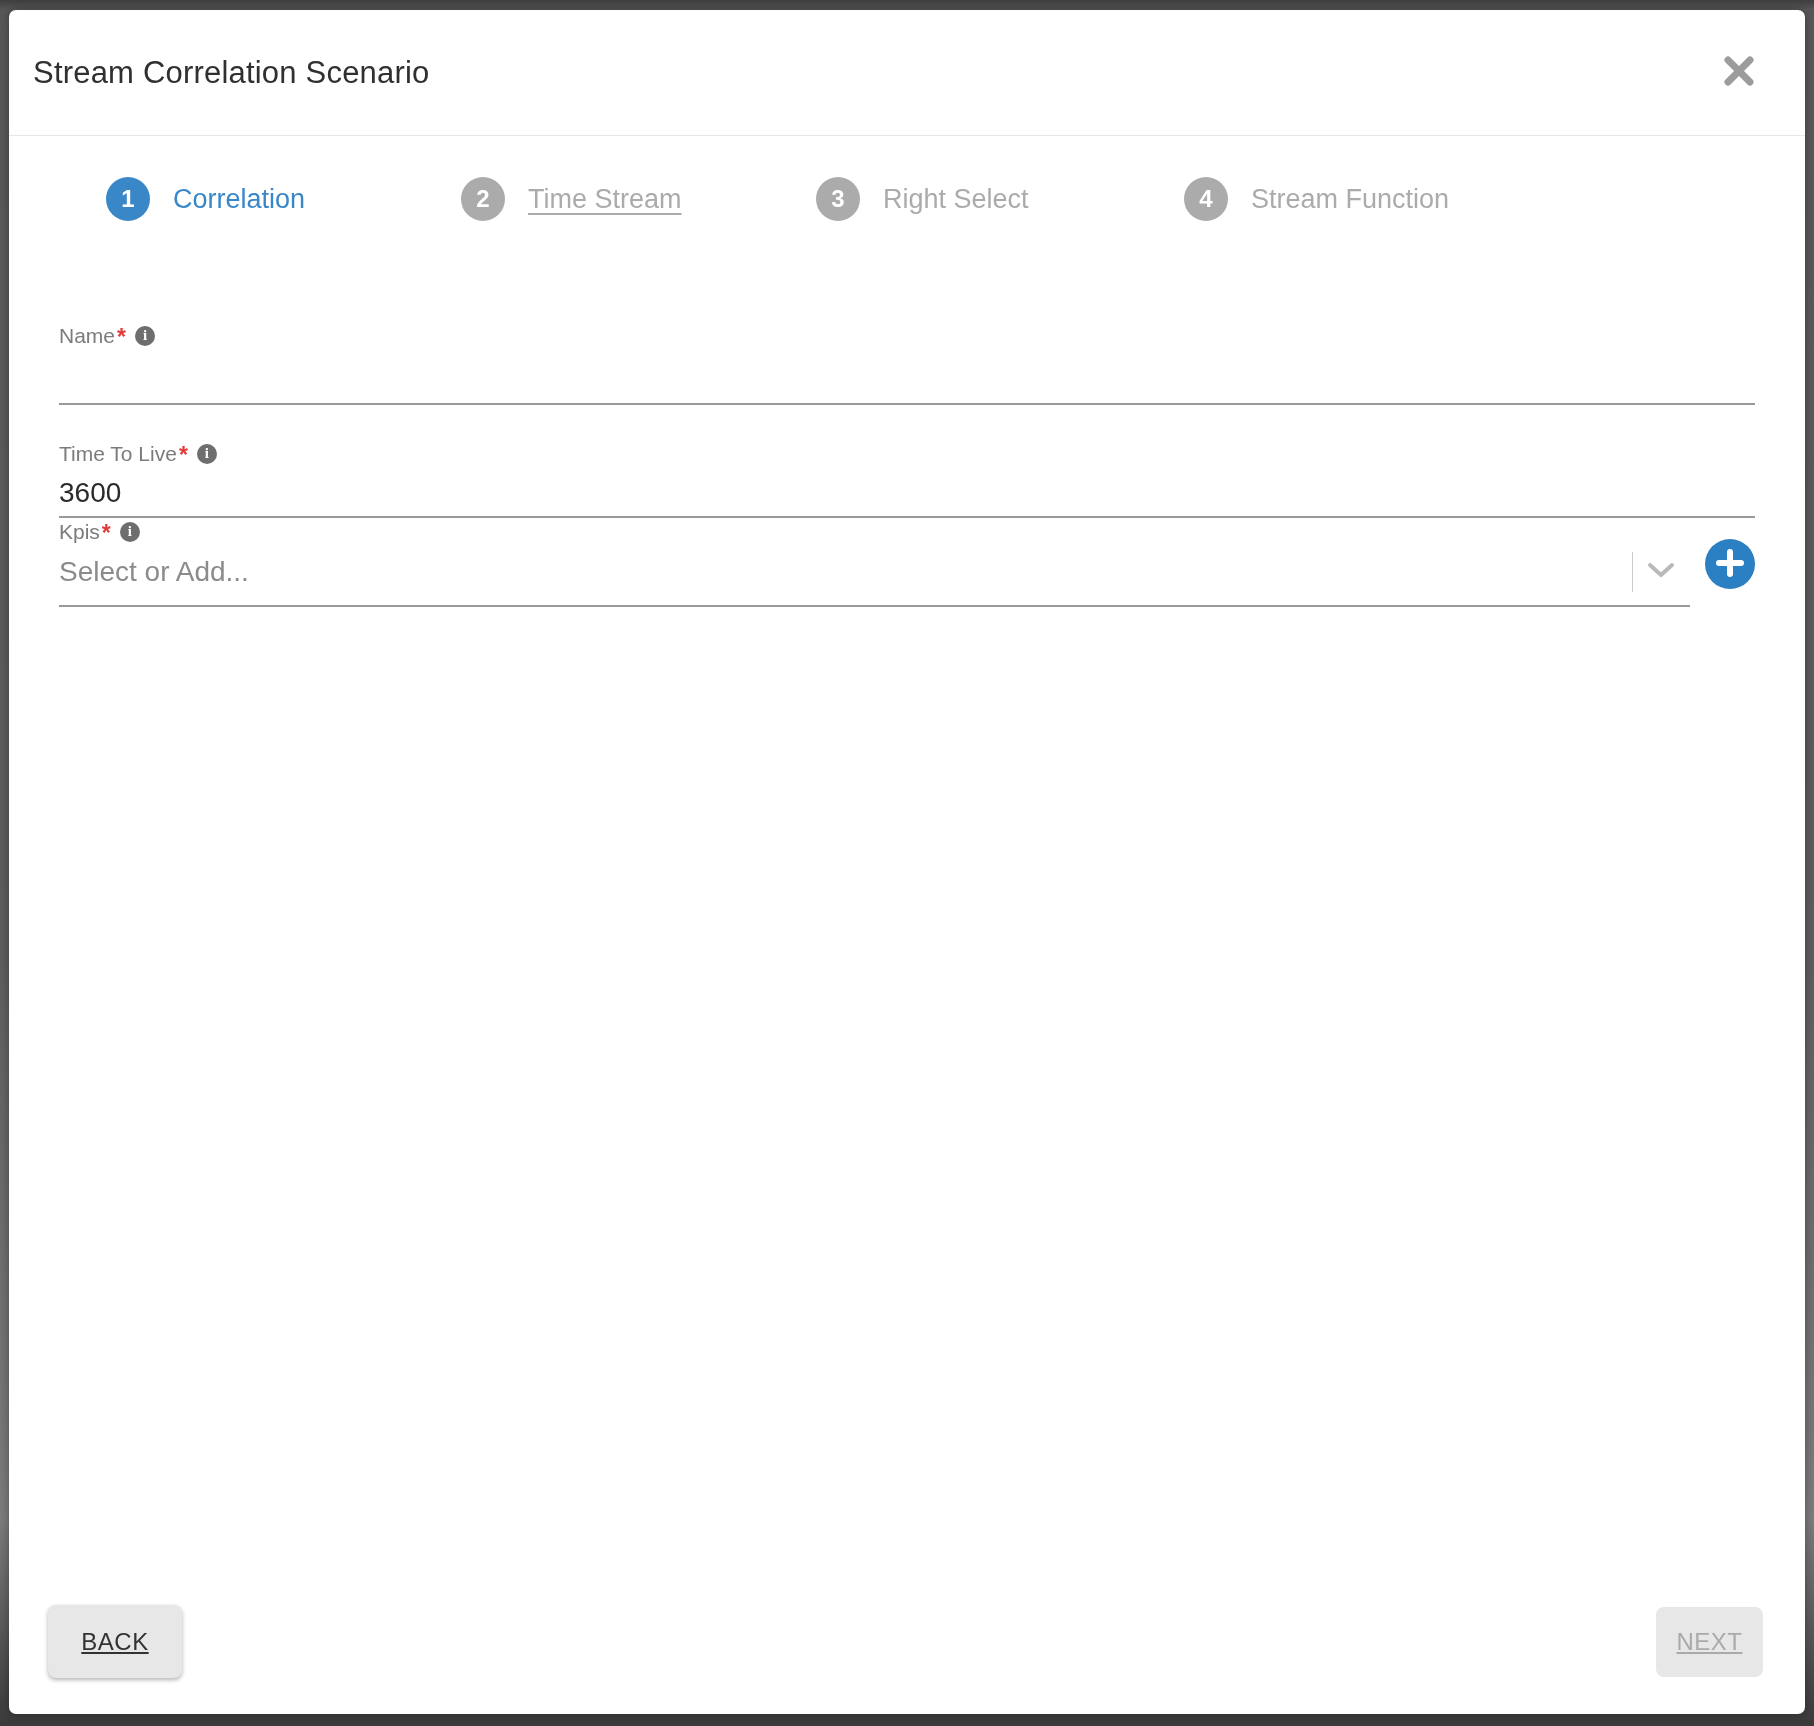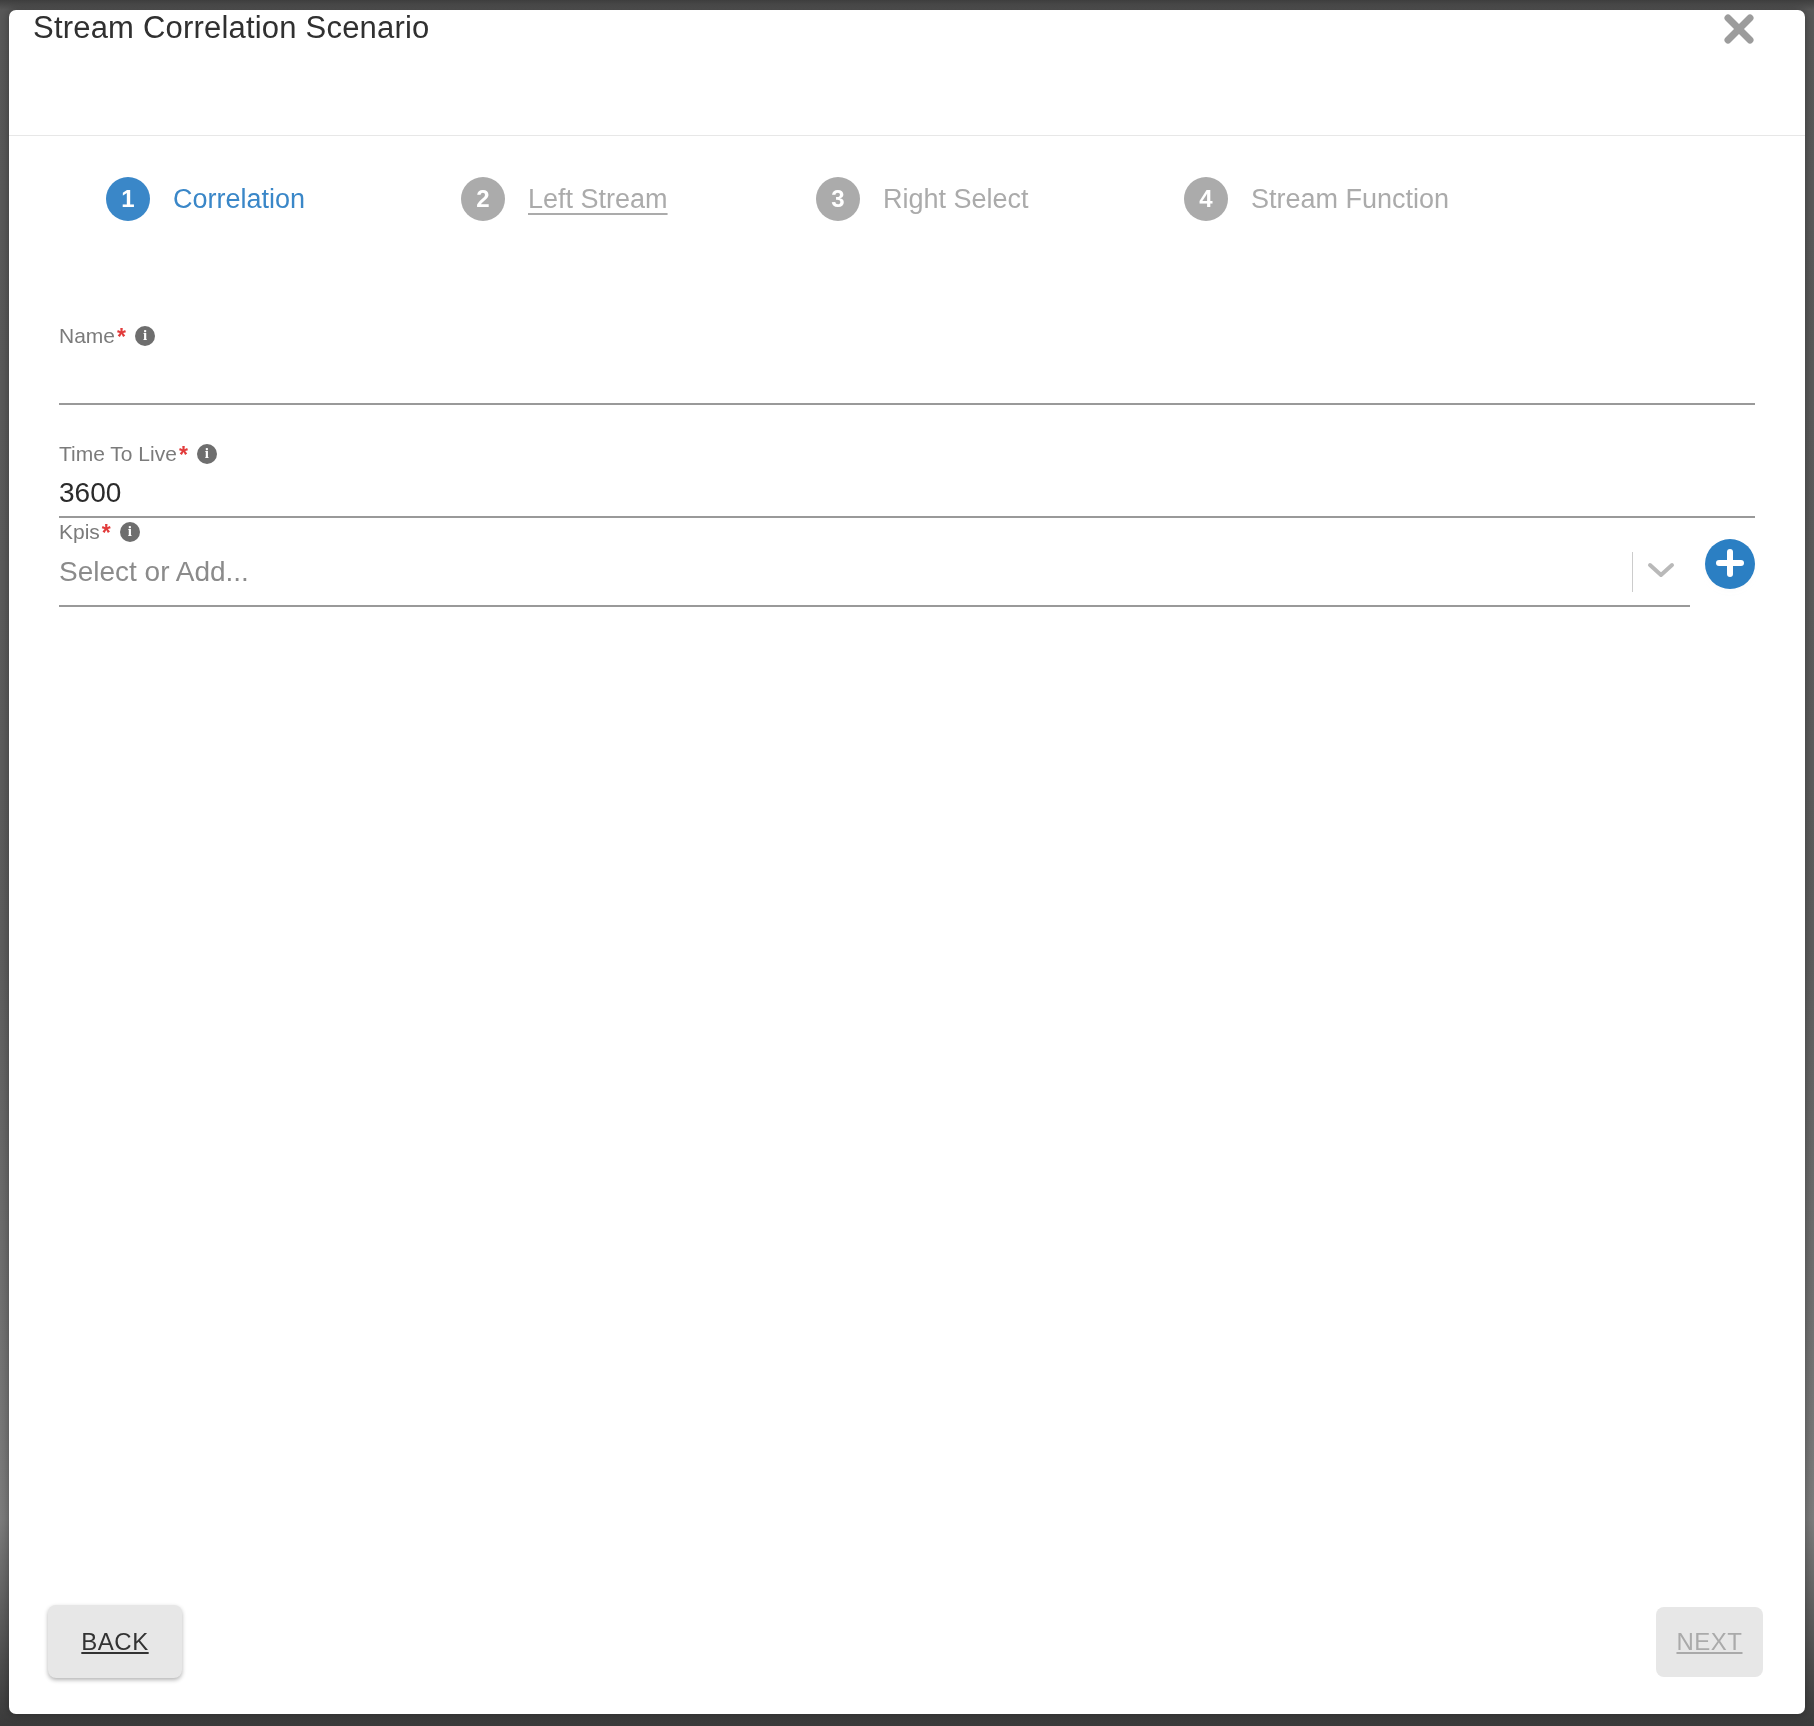--- a/index.html
+++ b/index.html
@@ -8,21 +8,21 @@
 
   
   .backdrop { position:absolute; inset:0;
     background:linear-gradient(180deg,#3e3e3e 0px,#585858 10px,#5d5d5d 55%,#7c7c7c 88%,#3a3a3a 100%); }
 
   
   .modal { position:absolute; left:9px; top:10px; width:1796px; height:1704px;
     background:#ffffff; border-radius:7px; box-shadow:0 0 10px rgba(0,0,0,.35); }
 
   .modal-header { height:126px; border-bottom:1px solid #e7e7e7;
-    display:flex; align-items:flex-start; justify-content:space-between;
+    display:flex; align-items:center; justify-content:space-between;
     padding:0 46px 0 24px; }
   .modal-title { font-size:31px; color:#303030; letter-spacing:.2px; }
   .close-btn { width:40px; height:40px; display:flex; align-items:center; justify-content:center;
     cursor:pointer; background:none; border:none; }
 
   .modal-body { position:relative; padding:0 50px; }
 
   
   .stepper { display:flex; align-items:center; margin:41px 0 0 47px; height:44px; }
   .step { display:flex; align-items:center; }
@@ -97,21 +97,21 @@
 
   <div class="modal-body">
 
     <div class="stepper">
       <div class="step step-1 active">
         <div class="step-circle">1</div>
         <div class="step-label">Correlation</div>
       </div>
       <div class="step step-2 inactive">
         <div class="step-circle">2</div>
-        <div class="step-label underlined">Left Stream</div>
+        <div class="step-label underlined">Time Stream</div>
       </div>
       <div class="step step-3 inactive">
         <div class="step-circle">3</div>
         <div class="step-label">Right Select</div>
       </div>
       <div class="step step-4 inactive">
         <div class="step-circle">4</div>
         <div class="step-label">Stream Function</div>
       </div>
     </div>

